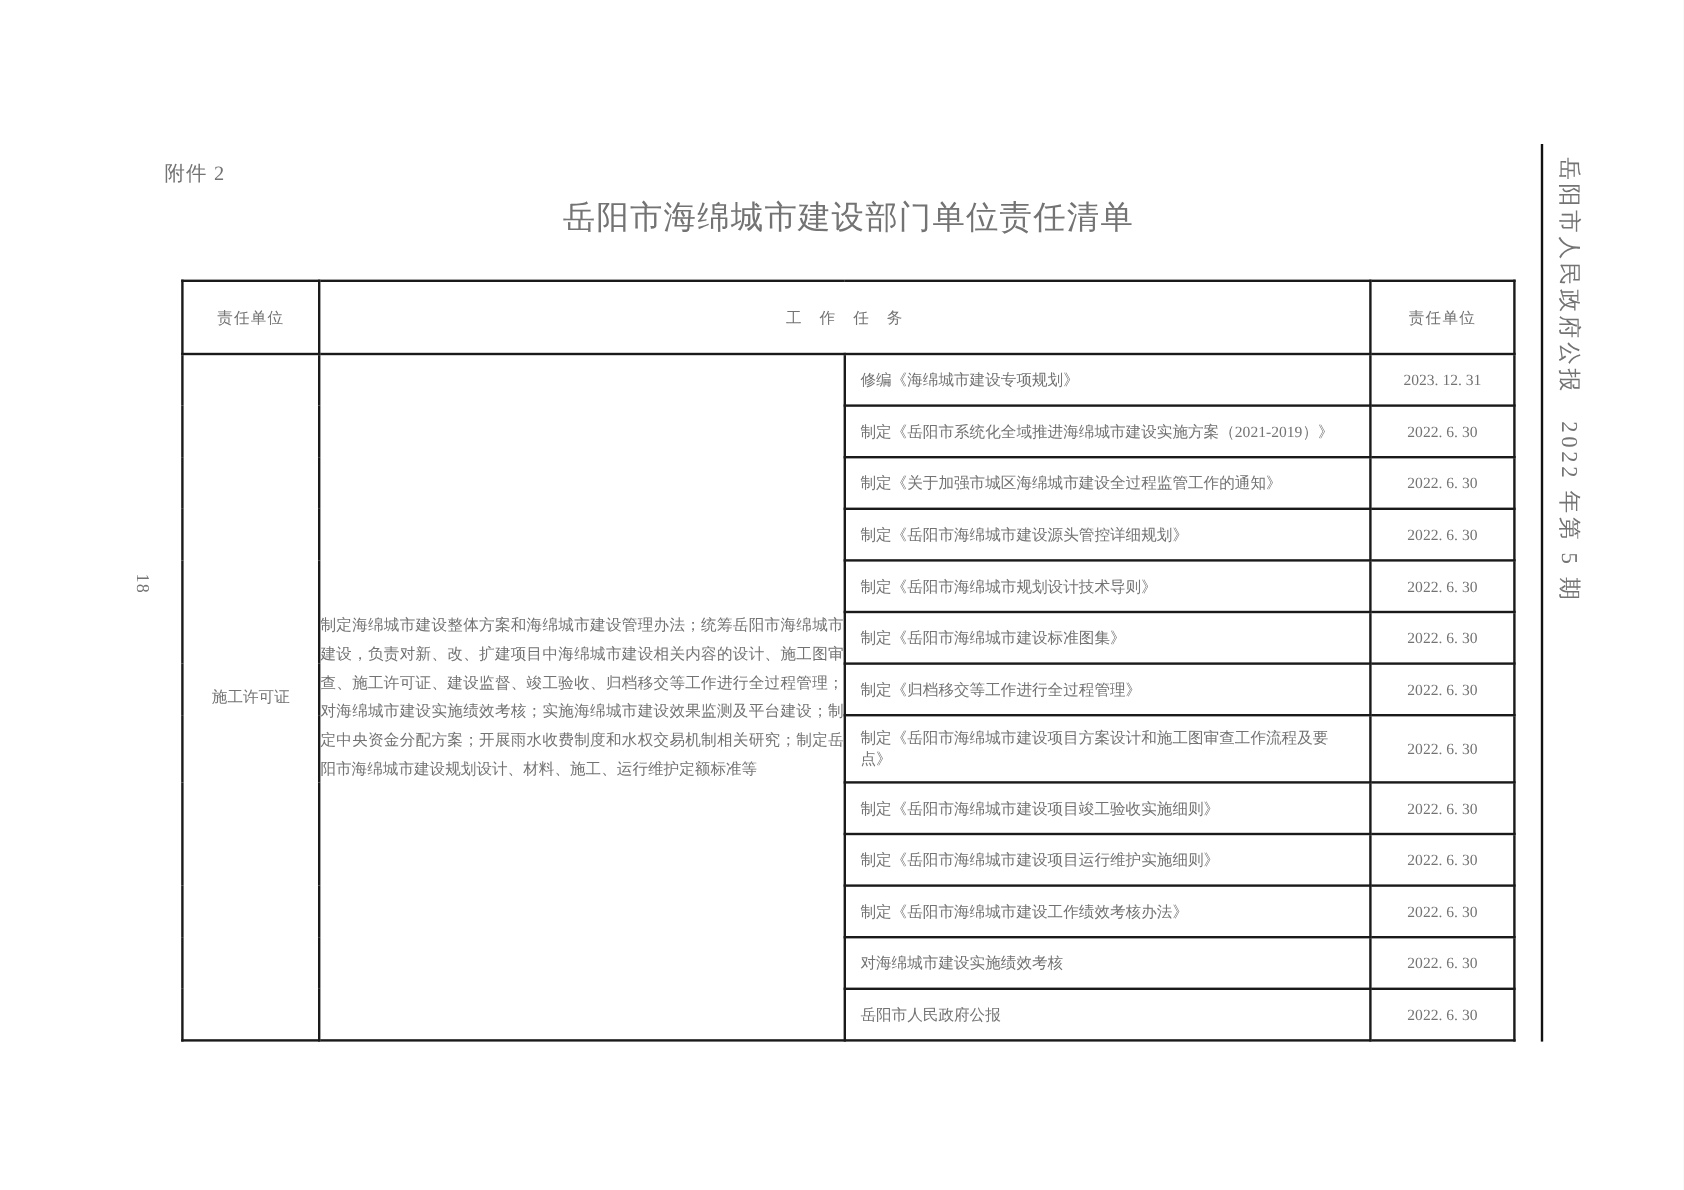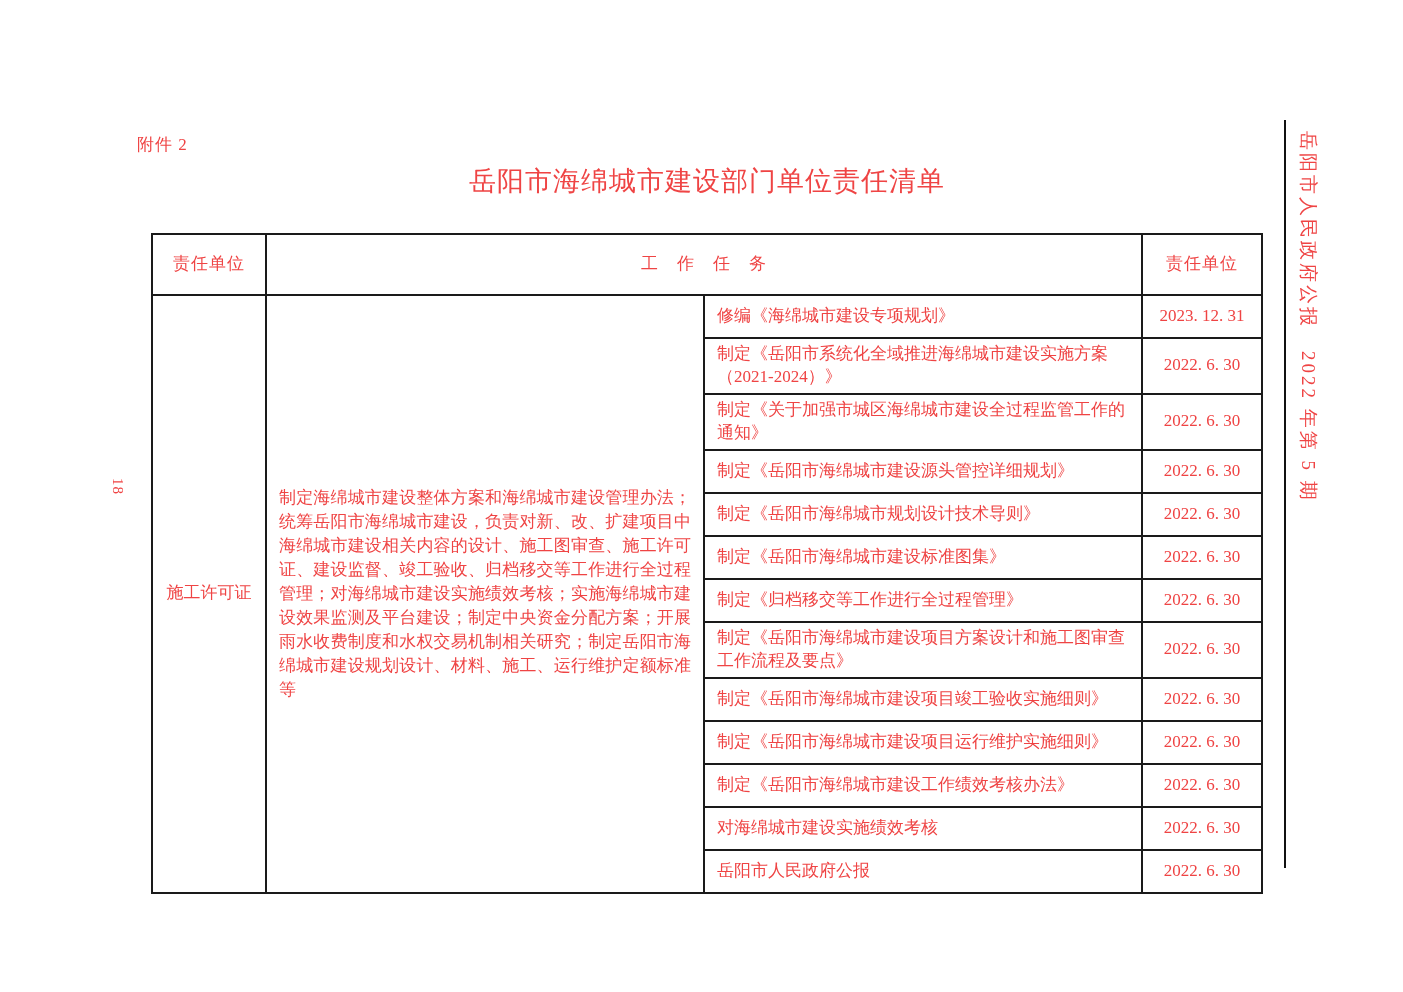--- a/index.html
+++ b/index.html
@@ -3,54 +3,54 @@
 <meta charset="utf-8">
 <style>
   html,body{margin:0;padding:0;}
   body{background:#e8e8e8;}
   .page{
     position:relative;
     width:1403px;height:992px;
     background:#ffffff;
     overflow:hidden;
     font-family:"Liberation Serif","DejaVu Serif",serif;
-    color:#ef4444;
+    color:#737373;
   }
   .attachment{
     position:absolute;left:137px;top:133px;
     font-size:17px;letter-spacing:1px;
   }
   .doc-title{
     position:absolute;left:151px;top:163px;width:1112px;
     text-align:center;
     font-size:27px;font-weight:normal;letter-spacing:1px;
   }
   table.resp{
     position:absolute;left:151px;top:233px;
     width:1112px;
     border-collapse:collapse;
     table-layout:fixed;
-    font-size:17px;
+    font-size:13px;
   }
   table.resp td{
     border:2px solid #1a1a1a;
     padding:0;
     vertical-align:middle;
     line-height:1.35;
   }
   tr.hdr{height:61px;}
   tr.row{height:43px;}
   tr.row-tall{height:56px;}
   td.c-unit{width:112px;text-align:center;}
   td.c-desc{width:342px;}
   td.c-task{width:540px;margin-left:40px;}
   td.c-date{width:118px;text-align:center;}
   .hdr td{text-align:center;letter-spacing:1px;}
   .desc-inner{
-    padding:10px 12px;
+    padding:10px 0;
     text-align:justify;
     text-justify:inter-ideograph;
     line-height:24px;
   }
   .task-inner{padding:4px 10px 4px 12px;text-align:left;}
   .side-rule{
     position:absolute;left:1284px;top:120px;
     width:2px;height:748px;background:#111;
   }
   .side-caption{
@@ -86,21 +86,21 @@
       <td class="c-desc" rowspan="13">
         <div class="desc-inner">制定海绵城市建设整体方案和海绵城市建设管理办法；统筹岳阳市海绵城市建设，负责对新、改、扩建项目中海绵城市建设相关内容的设计、施工图审查、施工许可证、建设监督、竣工验收、归档移交等工作进行全过程管理；对海绵城市建设实施绩效考核；实施海绵城市建设效果监测及平台建设；制定中央资金分配方案；开展雨水收费制度和水权交易机制相关研究；制定岳阳市海绵城市建设规划设计、材料、施工、运行维护定额标准等</div>
       </td>
       <td class="c-task">
             <div class="task-inner">修编《海绵城市建设专项规划》</div>
           </td>
       <td class="c-date">2023. 12. 31</td>
     </tr>
     <tr class="row">
       <td class="c-task">
-            <div class="task-inner">制定《岳阳市系统化全域推进海绵城市建设实施方案（2021-2024）》</div>
+            <div class="task-inner">制定《岳阳市系统化全域推进海绵城市建设实施方案（2021-2019）》</div>
           </td>
       <td class="c-date">2022. 6. 30</td>
     </tr>
     <tr class="row">
       <td class="c-task">
             <div class="task-inner">制定《关于加强市城区海绵城市建设全过程监管工作的通知》</div>
           </td>
       <td class="c-date">2022. 6. 30</td>
     </tr>
     <tr class="row">

